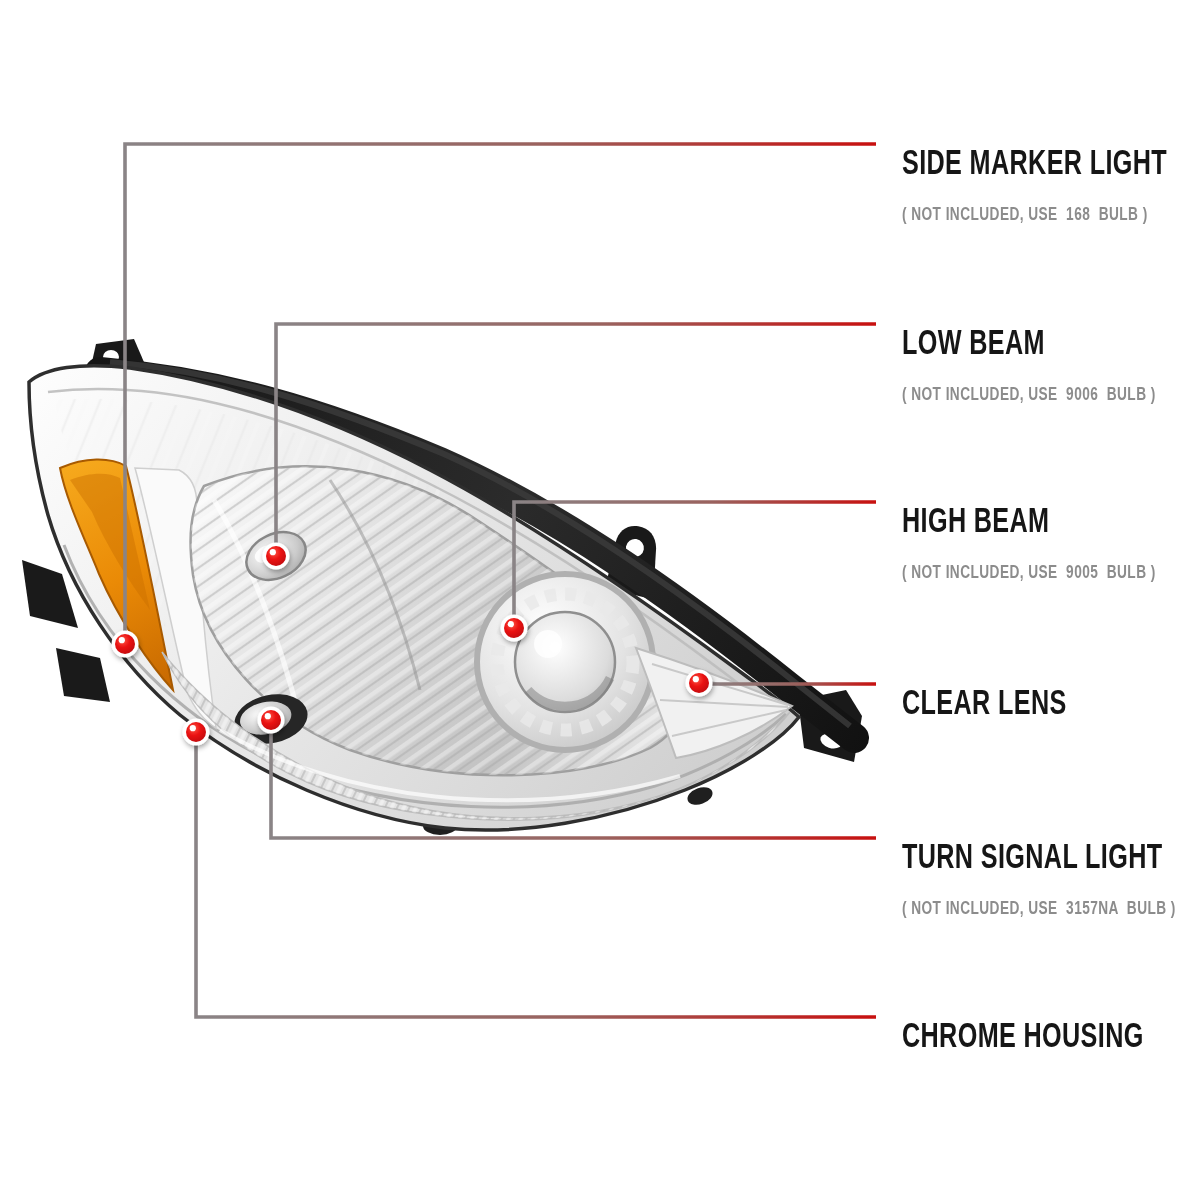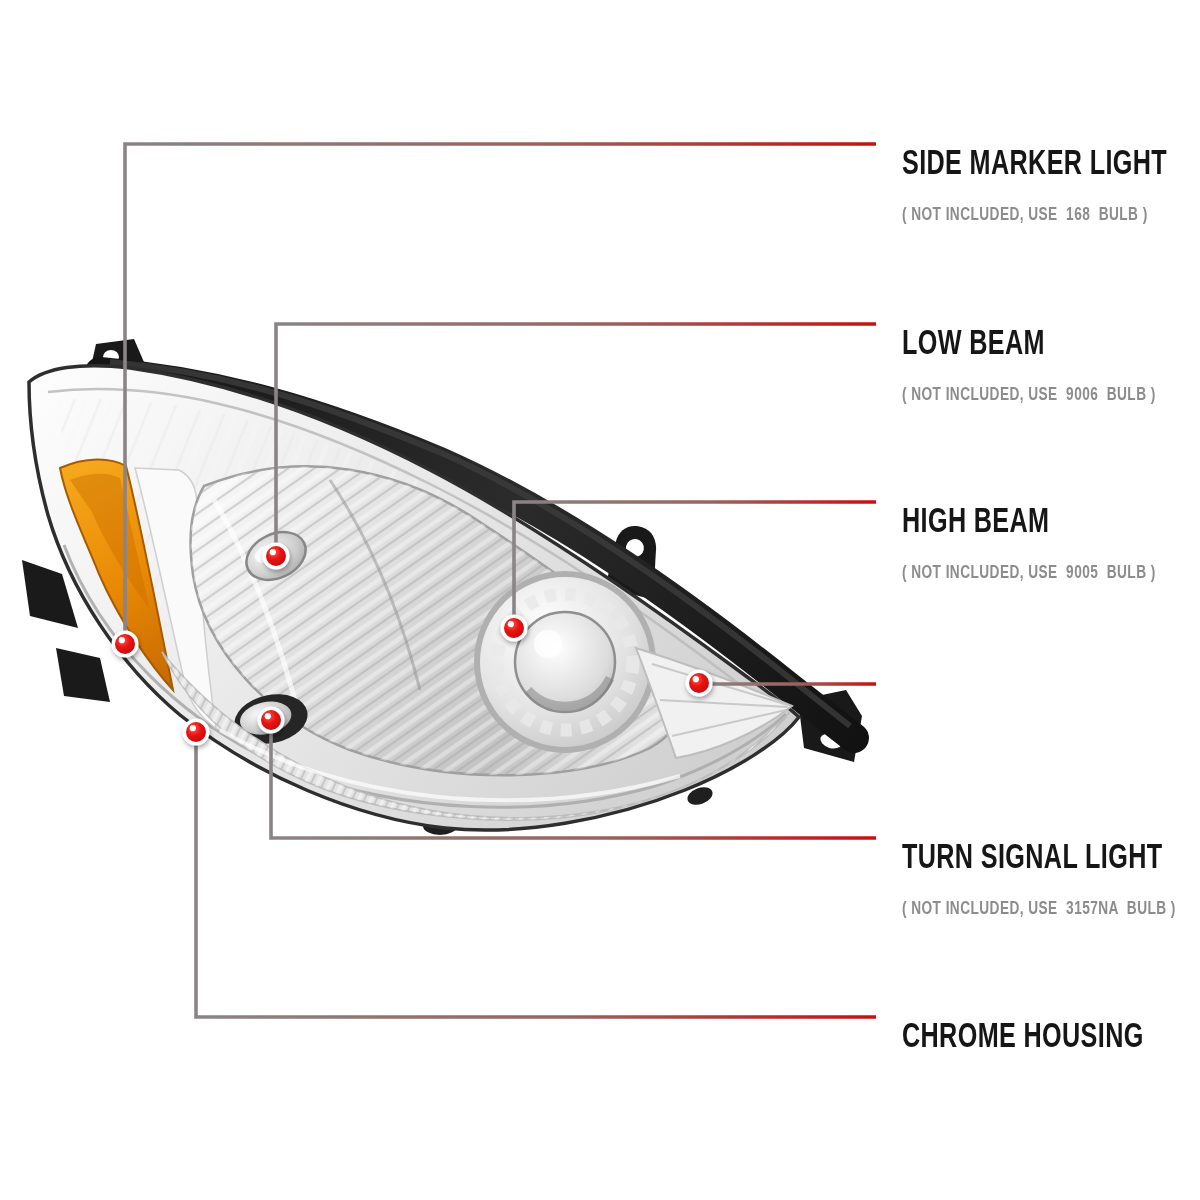--- a/index.html
+++ b/index.html
@@ -236,20 +236,23 @@
     <span class="callout-sub">( NOT INCLUDED, USE  168  BULB )</span>
   </div>
   <div class="callout" style="top: 304px;">
     <span class="callout-title">LOW BEAM</span><br>
     <span class="callout-sub">( NOT INCLUDED, USE  9006  BULB )</span>
   </div>
   <div class="callout" style="top: 482px;">
     <span class="callout-title">HIGH BEAM</span><br>
     <span class="callout-sub">( NOT INCLUDED, USE  9005  BULB )</span>
   </div>
+  <div class="callout" style="top: 664px;">
+    <span class="callout-title">CLEAR LENS</span>
+  </div>
   <div class="callout" style="top: 818px;">
     <span class="callout-title">TURN SIGNAL LIGHT</span><br>
     <span class="callout-sub">( NOT INCLUDED, USE  3157NA  BULB )</span>
   </div>
   <div class="callout" style="top: 997px;">
     <span class="callout-title">CHROME HOUSING</span>
   </div>
 </div>
 
 </body></html>

